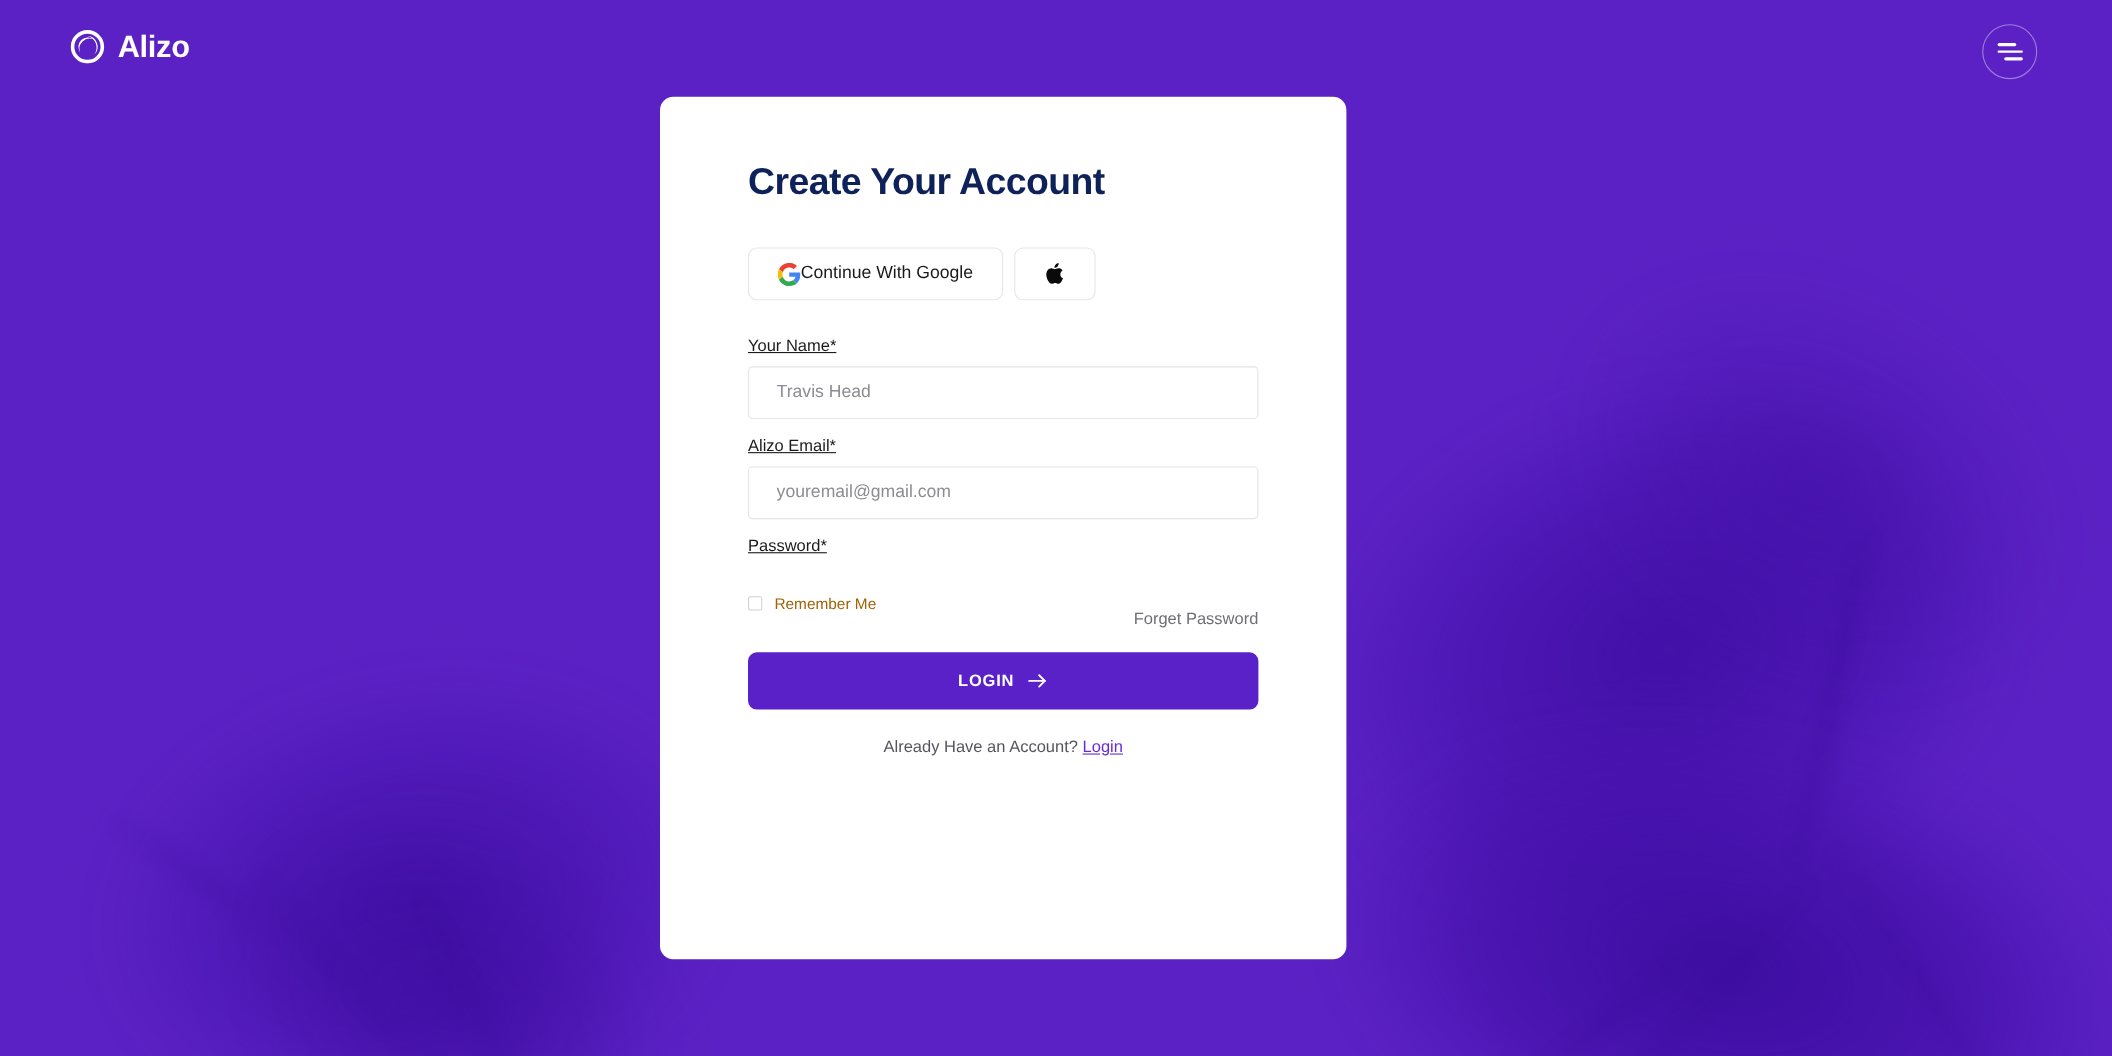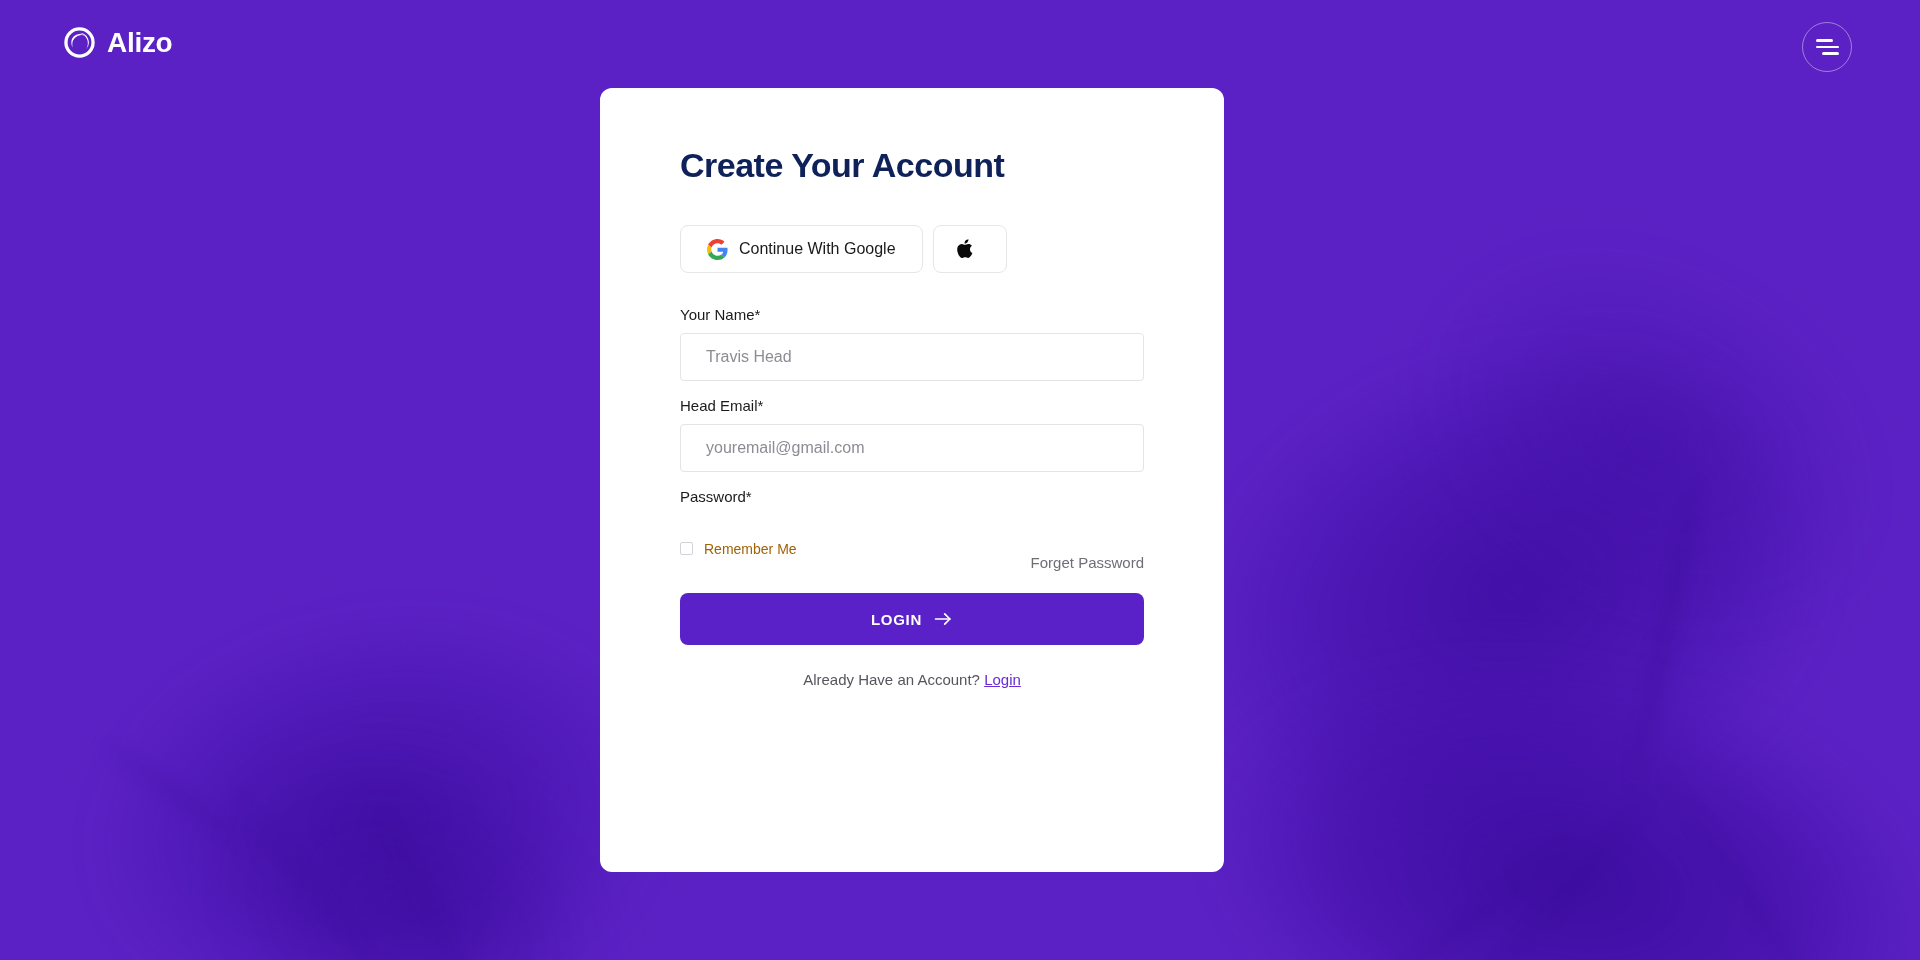--- a/index.html
+++ b/index.html
@@ -156,40 +156,40 @@
     margin-bottom: 33px;
   }
   .social-btn {
     height: 48px;
     border: 1px solid #E6E6EA;
     border-radius: 8px;
     background: #ffffff;
     display: flex;
     align-items: center;
     justify-content: center;
-    gap: 11px;
     cursor: pointer;
     font-family: "Liberation Sans", sans-serif;
   }
   .social-btn.google { padding: 0 26px; }
   .social-btn.apple  { width: 74px; }
   .social-label {
     font-size: 16px;
     color: #1A1A1A;
   }
   .gicon { width: 21px; height: 21px; flex: 0 0 auto; }
   .aicon { width: 19px; height: 22px; flex: 0 0 auto; }
 
   
   .field { margin-bottom: 16px; }
   .field-label {
     font-size: 15px;
     color: #1B1B1B;
     margin-bottom: 10px;
     display: block;
+    text-decoration: underline;
   }
   .input-wrap { position: relative; }
   .text-input {
     width: 100%;
     height: 48px;
     border: 1px solid #E4E4E8;
     border-radius: 4px;
     background: #ffffff;
     padding: 15px 25px;
     font-size: 16px;
@@ -350,21 +350,21 @@
     </div>
 
     <div class="field">
       <label class="field-label">Your Name*</label>
       <div class="input-wrap">
         <input class="text-input" type="text" placeholder="Travis Head" style="">
       </div>
     </div>
 
     <div class="field">
-      <label class="field-label">Head Email*</label>
+      <label class="field-label">Alizo Email*</label>
       <div class="input-wrap">
         <input class="text-input" type="text" placeholder="youremail@gmail.com" style="">
       </div>
     </div>
 
     <div class="field">
       <label class="field-label">Password*</label>
     </div>
 
     <div class="options-row">

